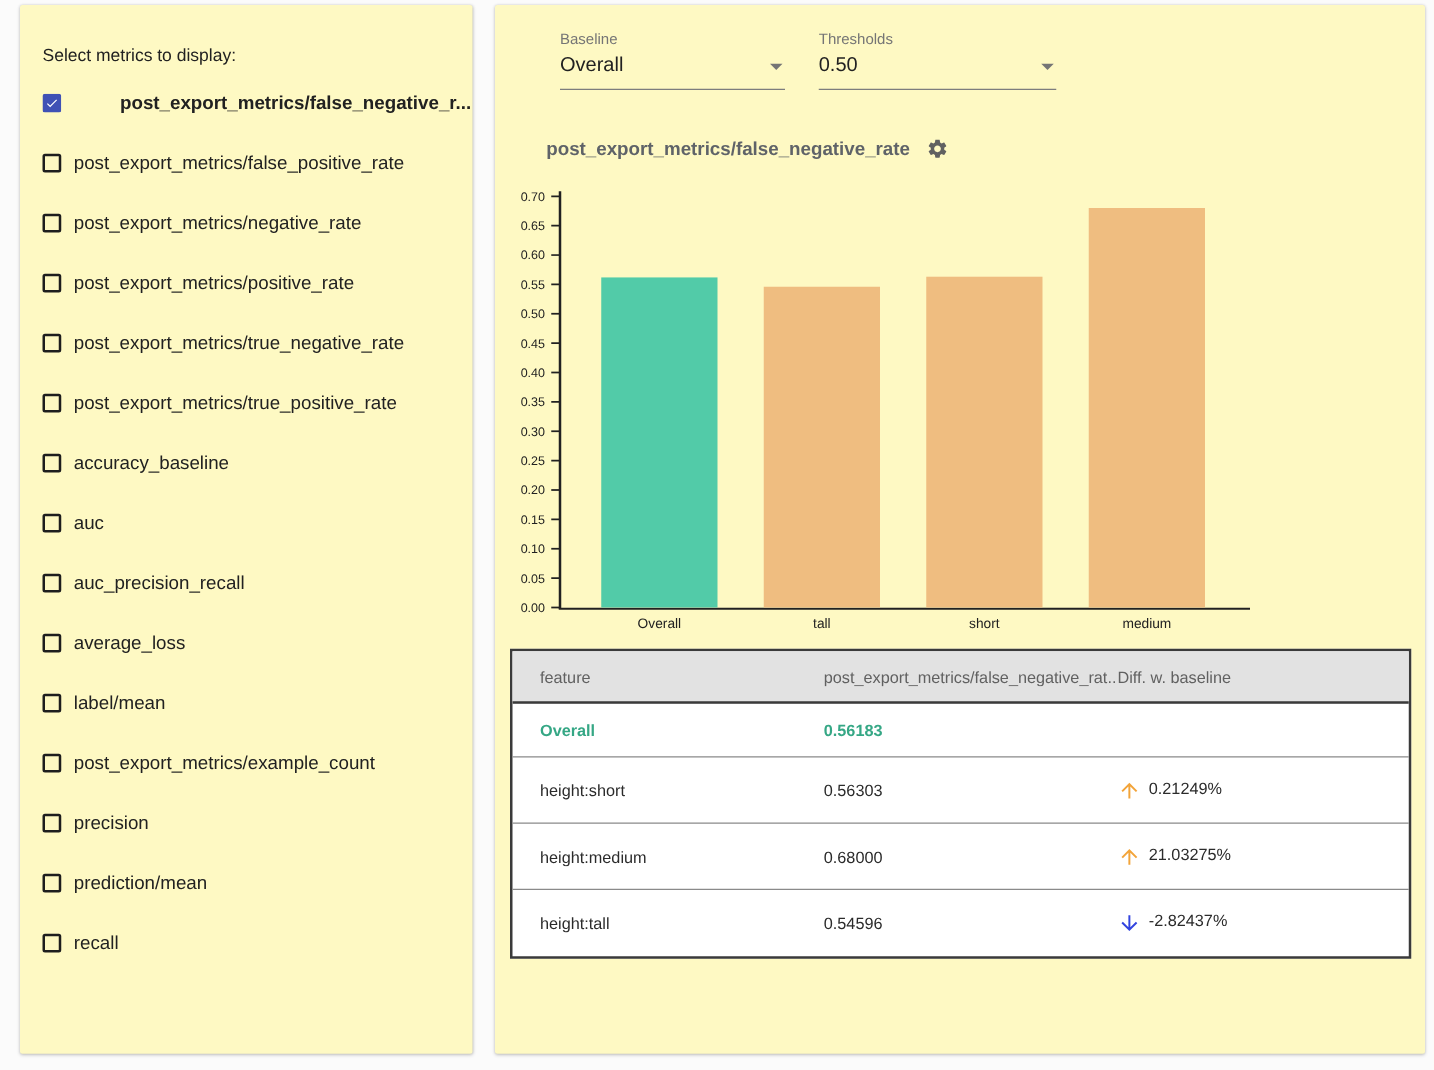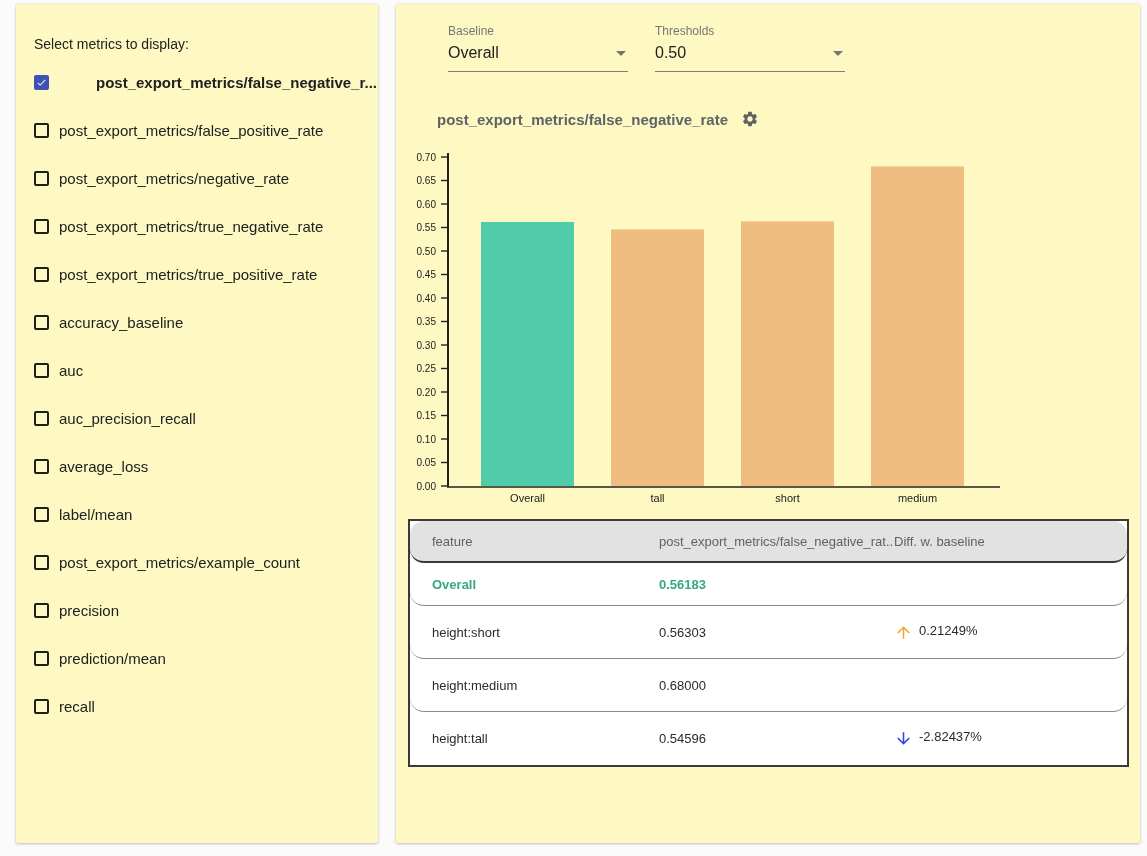--- a/index.html
+++ b/index.html
@@ -33,21 +33,21 @@
 
   
   .chart-title-row { position:absolute; left:41px; top:106px; display:flex; align-items:center; }
   .chart-title { font-size:15px; font-weight:700; color:#5f6368; }
   .gear { margin-left:13px; cursor:pointer; display:flex; }
   #chart-svg { position:absolute; left:8px; top:146px; }
 
   
   #metric-table { position:absolute; left:12px; top:515px; width:721px;
                   border:2px solid #3a3a3a; background:#fff; }
-  .t-row { display:grid; grid-template-columns:227px 235px 1fr; padding-left:22px; align-items:center;border-radius:14px; }
+  .t-row { display:grid; grid-template-columns:227px 235px 1fr; padding-left:22px; align-items:center; }
   .t-head { height:42px; background:#e2e2e2; border-bottom:2px solid #3a3a3a; }
   .t-head .t-cell { font-size:13px; color:#616161; }
   .t-cell { font-size:13px; color:#2b2b2b; white-space:nowrap; overflow:hidden; }
   .t-body .t-row { border-bottom:1px solid #8a8a8a; }
   .t-body .t-row:last-child { border-bottom:none; }
   .t-row.baseline-row { height:43px; }
   .t-row.diff-row { height:53px; }
   .baseline-row .t-cell { font-weight:700; }
   .diff-cell { display:flex; align-items:flex-start; }
   .diff-cell svg { margin-right:6px; }
@@ -66,20 +66,24 @@
         </span>
         <span class="metric-label">post_export_metrics/false_negative_r...</span>
       </div>
       <div class="metric-row">
         <span class="cb"></span>
         <span class="metric-label">post_export_metrics/false_positive_rate</span>
       </div>
       <div class="metric-row">
         <span class="cb"></span>
         <span class="metric-label">post_export_metrics/negative_rate</span>
+      </div>
+      <div class="metric-row">
+        <span class="cb"></span>
+        <span class="metric-label">post_export_metrics/positive_rate</span>
       </div>
       <div class="metric-row">
         <span class="cb"></span>
         <span class="metric-label">post_export_metrics/true_negative_rate</span>
       </div>
       <div class="metric-row">
         <span class="cb"></span>
         <span class="metric-label">post_export_metrics/true_positive_rate</span>
       </div>
       <div class="metric-row">
@@ -209,20 +213,26 @@
           <div class="t-cell diff-cell">
             <svg width="19" height="19" viewBox="0 0 24 24">
               <path fill="#f2a43a" d="M4 12l1.41 1.41L11 7.83V20h2V7.83l5.58 5.59L20 12l-8-8-8 8z"></path>
             </svg>
             <span>0.21249%</span>
           </div>
         </div>
         <div class="t-row diff-row">
           <div class="t-cell">height:medium</div>
           <div class="t-cell">0.68000</div>
+          <div class="t-cell diff-cell">
+            <svg width="19" height="19" viewBox="0 0 24 24">
+              <path fill="#f2a43a" d="M4 12l1.41 1.41L11 7.83V20h2V7.83l5.58 5.59L20 12l-8-8-8 8z"></path>
+            </svg>
+            <span>21.03275%</span>
+          </div>
         </div>
         <div class="t-row diff-row">
           <div class="t-cell">height:tall</div>
           <div class="t-cell">0.54596</div>
           <div class="t-cell diff-cell">
             <svg width="19" height="19" viewBox="0 0 24 24">
               <path fill="#3244df" d="M20 12l-1.41-1.41L13 16.17V4h-2v12.17l-5.59-5.59L4 12l8 8 8-8z"></path>
             </svg>
             <span>-2.82437%</span>
           </div>

